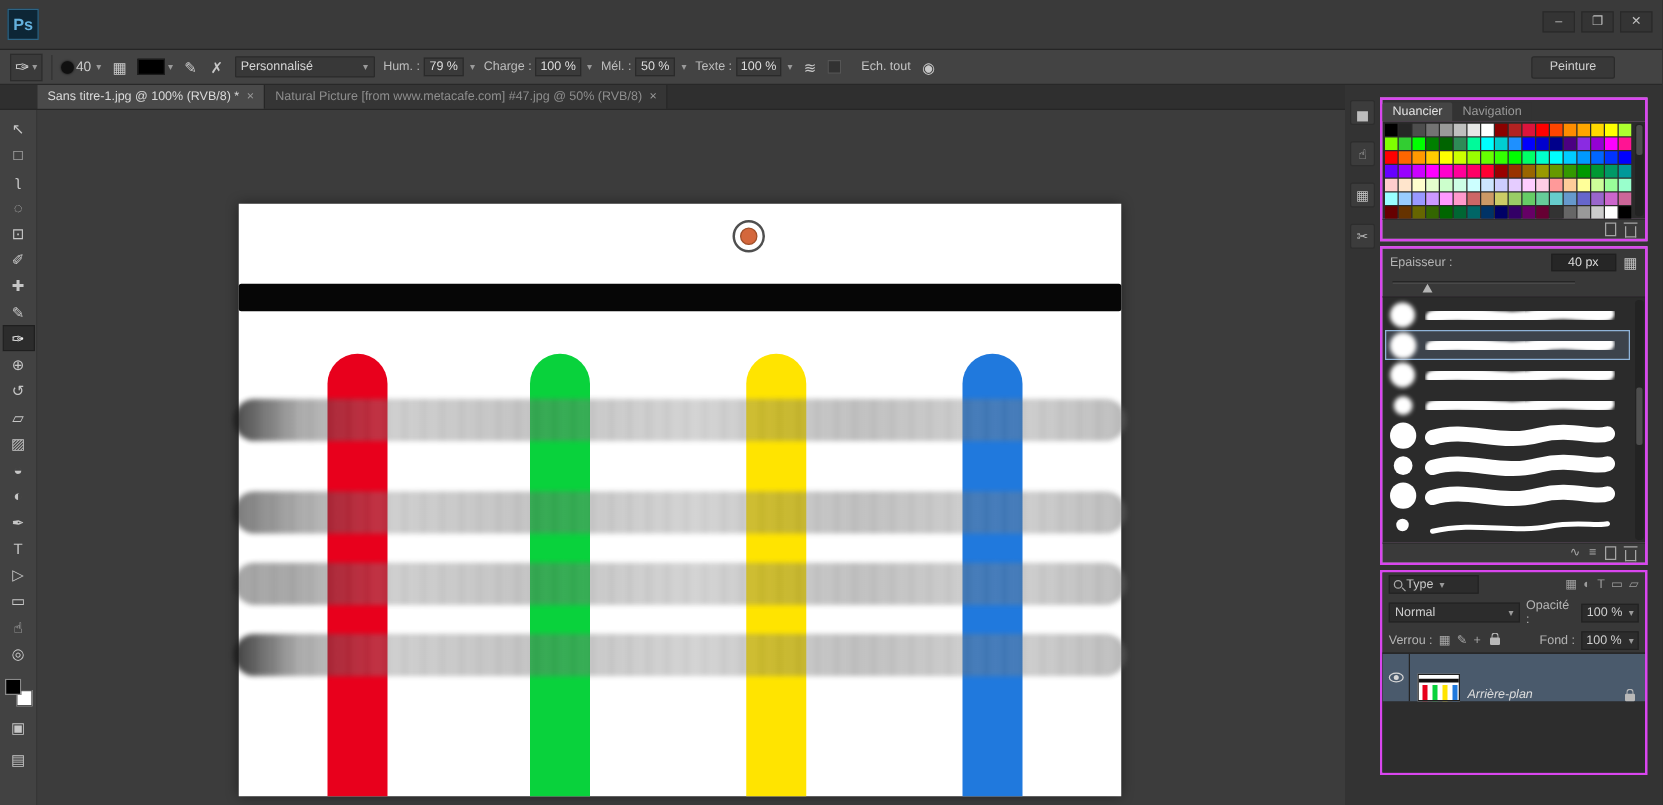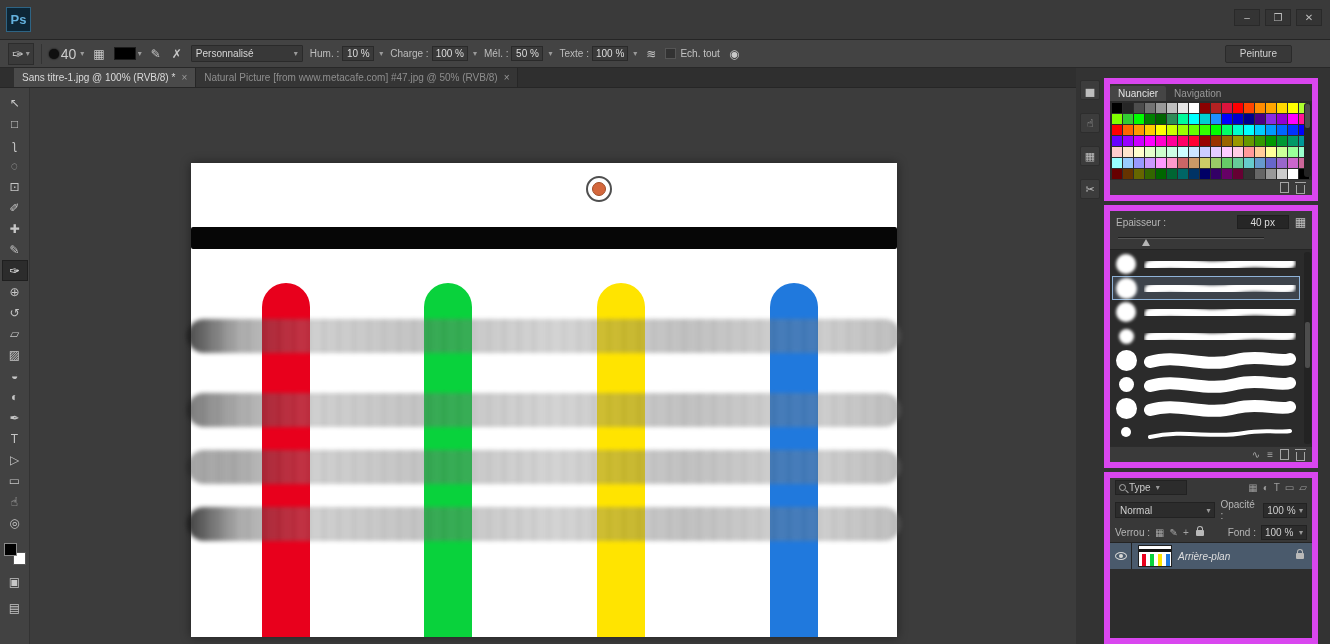--- a/index.html
+++ b/index.html
@@ -15,39 +15,39 @@
   .win-btn{width:26px;height:17px;color:#bfbfbf;font-size:10px;display:flex;align-items:center;justify-content:center;background:#343434;border:1px solid #292929}
 
   
   .optionsbar{position:absolute;left:0;top:40px;width:100%;height:28px;background:#434343;border-bottom:1px solid #282828;display:flex;align-items:center;gap:7px;padding:0 8px;font-size:10px;color:#c4c4c4}
   .dd{font-size:8px;color:#9a9a9a;margin-left:2px}
   .ob-tool{display:flex;align-items:center;background:#3a3a3a;border:1px solid #2c2c2c;padding:1px 3px;height:22px}
   .ob-toolglyph{font-size:14px;color:#ddd}
   .ob-sep{width:1px;height:20px;background:#333}
   .ob-brushpick{display:flex;align-items:center;gap:2px}
   .dot{width:10px;height:10px;border-radius:50%;background:#101010;box-shadow:0 0 2px #000;display:inline-block}
-  .bsize{font-size:14px;color:#ccc}
+  .bsize{font-size:11px;color:#ccc}
   .ob-icon{font-size:12px;color:#c9c9c9;padding:0 2px;cursor:default}
   .ob-swatch-wrap{display:flex;align-items:center}
   .ob-swatch{width:22px;height:13px;border:1px solid #1c1c1c;display:inline-block}
   .ob-select{display:flex;align-items:center;justify-content:space-between;width:112px;height:17px;background:#383838;border:1px solid #2a2a2a;padding:0 4px;border-radius:1px;color:#d6d6d6}
   .ob-fields{display:flex;align-items:flex-start;gap:7px}
   .ob-field{display:flex;align-items:center;gap:3px}
   .ob-label{color:#bdbdbd}
   .ob-value{min-width:32px;height:15px;line-height:13px;background:#3a3a3a;border:1px solid #2a2a2a;padding:0 3px;text-align:center;color:#ddd}
-  .ob-check{display:flex;align-items:center;gap:4px}
+  .ob-check{display:flex;align-items:center;gap:16px}
   .cb{width:11px;height:11px;background:#323232;border:1px solid #555;display:inline-block}
   .ob-spring{flex:1}
   .ob-workspace{height:18px;line-height:16px;padding:0 14px;background:#383838;border:1px solid #2a2a2a;border-radius:2px;margin-right:30px;color:#d0d0d0}
 
   
   .tabbar{position:absolute;left:0;top:68px;width:1076px;height:20px;background:#2f2f2f;display:flex;align-items:stretch;border-bottom:1px solid #262626}
   .dtab{display:flex;align-items:center;gap:6px;padding:0 8px;background:#353535;color:#8e8e8e;border-right:1px solid #262626;font-size:10px;white-space:nowrap}
   .dtab.active{background:#4a4a4a;color:#dadada}
-  .dtab:first-child{margin-left:14px}
+  .dtab:first-child{margin-left:30px}
   .tclose{font-size:10px;color:#9a9a9a}
 
   
   .toolstrip{position:absolute;left:0;top:88px;width:30px;height:556px;background:#424242;border-right:1px solid #333;display:flex;flex-direction:column;align-items:center;padding-top:4px}
   .tool{width:26px;height:21px;display:flex;align-items:center;justify-content:center;font-size:12px;color:#c6c6c6;cursor:default}
   .tool.active{background:#2c2c2c;color:#fff;box-shadow:inset 0 0 0 1px #1f1f1f}
   .tool.xtra{margin-top:5px}
   .fgbg{position:relative;width:24px;height:24px;margin-top:9px}
   .fg-sw{position:absolute;left:1px;top:1px;width:13px;height:13px;border:1px solid #8a8a8a;z-index:1}
   .bg-sw{position:absolute;right:1px;bottom:1px;width:13px;height:13px;border:1px solid #555}
@@ -62,21 +62,21 @@
       linear-gradient(90deg, rgba(25,25,25,var(--ds,.7)) 0%, rgba(70,70,70,.5) 7%, rgba(120,120,120,.38) 16%, rgba(108,108,108,.44) 34%, rgba(125,125,125,.36) 52%, rgba(105,105,105,.45) 70%, rgba(122,122,122,.38) 86%, rgba(100,100,100,.45) 100%),
       repeating-linear-gradient(90deg, rgba(0,0,0,.05) 0 4px, rgba(255,255,255,.06) 4px 15px);}
   .cursor{position:absolute;width:26px;height:26px;border:2px solid rgba(60,60,60,.9);border-radius:50%;z-index:5}
   .cursor::after{content:"";position:absolute;inset:4px;background:var(--cc,#d4673c);border:1px solid #a04e28;border-radius:50%}
 
   
   .panels{position:absolute;left:1076px;top:68px;width:254px;height:576px;background:#333;overflow:hidden}
   .pstrip{position:absolute;left:2px;top:12px;width:24px;display:flex;flex-direction:column;gap:13px;align-items:center}
   .pstrip-icon{width:20px;height:20px;display:flex;align-items:center;justify-content:center;color:#bdbdbd;font-size:11px;background:#3c3c3c;border:1px solid #2d2d2d;border-radius:2px}
   .panel-col{position:absolute;left:28px;top:10px;width:214px;display:flex;flex-direction:column}
-  .pgroup{margin-bottom:4px;border:6px solid #d946ef;background:#f0abfc}
+  .pgroup{margin-bottom:4px;border:2px solid #d946ef;background:#f0abfc}
   .ptabs{display:flex;background:#333;height:17px;align-items:flex-end}
   .ptab{padding:2px 8px;font-size:10px;color:#999;background:#333;white-space:nowrap}
   .ptab.active{background:#454545;color:#e2e2e2;border-radius:2px 2px 0 0}
   .swatch-area{position:relative;background:#2b2b2b;height:78px;padding:2px;overflow:hidden}
   .swatch-grid{display:grid;grid-template-columns:repeat(18,10px);gap:1px;width:197px}
   .sw{width:10px;height:10px}
   .vscroll{position:absolute;right:1px;top:2px;width:7px;bottom:2px;background:#232323;border-radius:3px}
   .vthumb{width:5px;height:24px;background:#4d4d4d;margin:1px auto;border-radius:2px}
   .vthumb.mid{margin-top:70px;height:46px}
   .pfooter{height:16px;background:#3a3a3a;display:flex;align-items:center;justify-content:flex-end;gap:7px;padding:0 7px;border-top:1px solid #2c2c2c}
@@ -108,21 +108,21 @@
   .mag::after{content:"";position:absolute;left:5px;top:6px;width:4px;height:1px;background:#aaa;transform:rotate(45deg)}
   .filter-icons{margin-left:auto;display:flex;gap:5px;align-items:center}
   .ficon2{color:#9d9d9d;font-size:10px}
   .lp-select{display:flex;align-items:center;justify-content:space-between;width:106px;height:16px;background:#2c2c2c;border:1px solid #222;padding:0 4px;color:#cfcfcf}
   .lp-value{display:flex;align-items:center;width:46px;height:15px;background:#2c2c2c;border:1px solid #222;padding:0 3px;color:#cfcfcf;justify-content:space-between;margin-left:auto}
   .lock-icons{display:flex;gap:5px;align-items:center}
   .lockg{color:#a5a5a5;font-size:10px}
   .padlock{position:relative;width:8px;height:6px;background:#b9b9b9;border-radius:1px;display:inline-block;margin-left:2px}
   .padlock::before{content:"";position:absolute;left:1px;top:-4px;width:4px;height:4px;border:1px solid #b9b9b9;border-bottom:none;border-radius:3px 3px 0 0}
   .layer-list{flex:1;background:#2d2d2d;border-top:1px solid #242424;overflow:hidden}
-  .lrow{display:flex;align-items:center;height:26px;gap:6px;padding-right:8px}
+  .lrow{display:flex;align-items:flex-end;height:38px;gap:6px;padding-right:8px}
   .lrow.sel{background:#4a5a6c}
   .eyec{width:22px;height:100%;display:flex;align-items:center;justify-content:center;border-right:1px solid #242424}
   .eye{width:12px;height:8px;border:1px solid #d6d6d6;border-radius:50%;position:relative;display:block}
   .eye::after{content:"";position:absolute;left:3px;top:1px;width:4px;height:4px;background:#d6d6d6;border-radius:50%}
   .lthumb{width:34px;height:22px;border:1px solid #1f1f1f;background-color:#fff;
     background-image:linear-gradient(#111,#111),linear-gradient(#e8001c,#e8001c),linear-gradient(#09d23c,#09d23c),linear-gradient(#ffe400,#ffe400),linear-gradient(#2079dd,#2079dd);
     background-size:100% 3px,4px 13px,4px 13px,4px 13px,4px 13px;
     background-position:0 3px,3px 8px,11px 8px,19px 8px,27px 8px;background-repeat:no-repeat}
   .lname{font-style:italic;color:#dedede;font-size:10px}
   .spring{flex:1}
@@ -159,21 +159,21 @@
     </div>
     <div class="ob-icon">✎</div>
     <div class="ob-icon">✗</div>
     <div class="ob-select">
       <span>Personnalisé</span>
       <span class="dd">▾</span>
     </div>
     <div class="ob-fields">
         <div class="ob-field">
           <span class="ob-label">Hum. :</span>
-          <span class="ob-value">10 %</span>
+          <span class="ob-value">79 %</span>
           <span class="dd">▾</span>
         </div>
         <div class="ob-field">
           <span class="ob-label">Charge :</span>
           <span class="ob-value">100 %</span>
           <span class="dd">▾</span>
         </div>
         <div class="ob-field">
           <span class="ob-label">Mél. :</span>
           <span class="ob-value">50 %</span>

